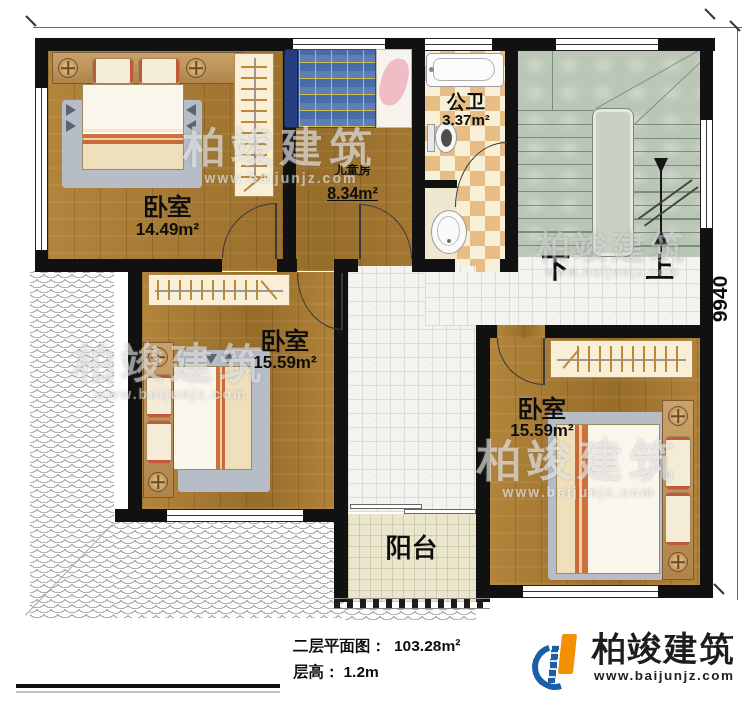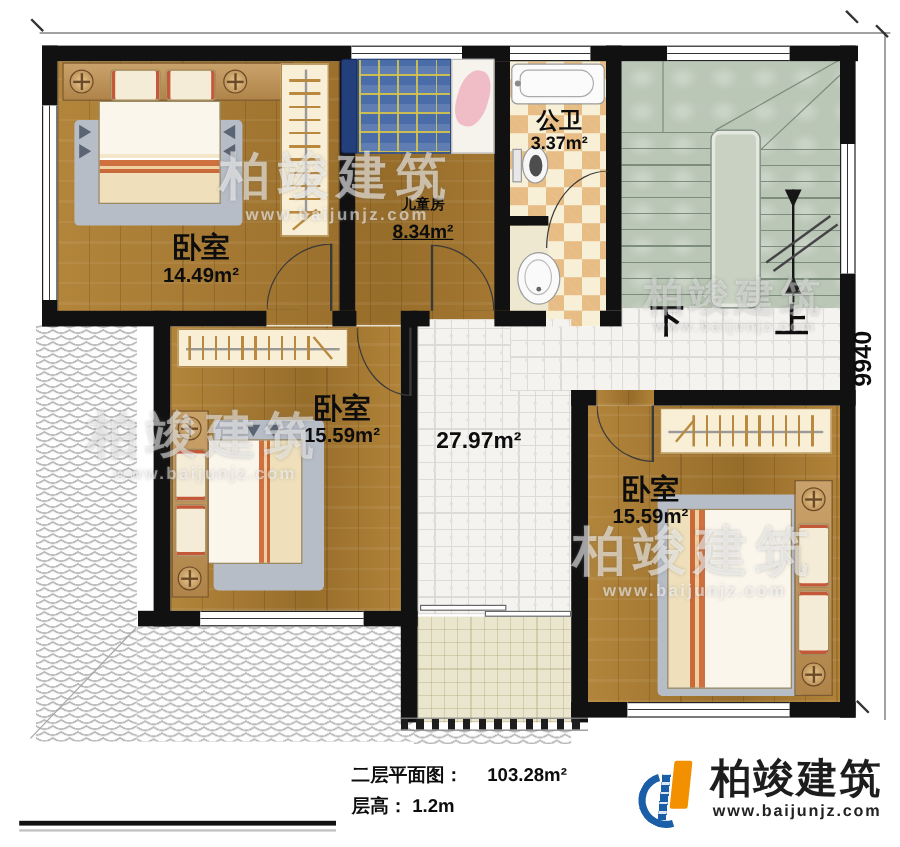--- a/index.html
+++ b/index.html
@@ -224,23 +224,23 @@
   <div class="abs leaf" style="left:543px;top:338px;height:47px;"></div>
 
   <div class="abs rlabel" style="left:110px;top:194px;width:115px;font-size:24px;">卧室</div>
   <div class="abs rlabel" style="left:110px;top:221px;width:115px;font-size:17px;">14.49m²</div>
   <div class="abs rlabel" style="left:305px;top:164px;width:95px;font-size:12px;">儿童房</div>
   <div class="abs rlabel" style="left:305px;top:186px;width:95px;font-size:16px;text-decoration:underline;">8.34m²</div>
   <div class="abs rlabel" style="left:434px;top:92px;width:64px;font-size:19px;">公卫</div>
   <div class="abs rlabel" style="left:431px;top:112px;width:70px;font-size:15px;">3.37m²</div>
   <div class="abs rlabel" style="left:243px;top:328px;width:84px;font-size:24px;">卧室</div>
   <div class="abs rlabel" style="left:235px;top:354px;width:100px;font-size:17px;">15.59m²</div>
-  <div class="abs rlabel" style="left:343px;top:358px;width:112px;font-size:19px;">27.97m²</div>
   <div class="abs rlabel" style="left:500px;top:396px;width:84px;font-size:24px;">卧室</div>
   <div class="abs rlabel" style="left:492px;top:422px;width:100px;font-size:17px;">15.59m²</div>
+  <div class="abs rlabel" style="left:366px;top:534px;width:92px;font-size:26px;">阳台</div>
   <div class="abs rlabel" style="left:536px;top:253px;width:40px;font-size:28px;">下</div>
   <div class="abs rlabel" style="left:640px;top:253px;width:40px;font-size:28px;">上</div>
 
   <div class="abs wm" style="left:150px;top:126px;width:262px;">
     <div class="wmn" style="font-size:42px;">柏竣建筑</div>
     <div class="wmu">www.baijunjz.com</div>
   </div>
   <div class="abs wm" style="left:40px;top:342px;width:262px;color:rgba(255,255,255,0.5);">
     <div class="wmn" style="font-size:42px;">柏竣建筑</div>
     <div class="wmu">www.baijunjz.com</div>
@@ -259,21 +259,21 @@
   <div class="abs dimtick" style="left:24px;top:20px;"></div>
   <div class="abs dimtick" style="left:703px;top:13px;"></div>
   <div class="abs dimtick" style="left:728px;top:25px;"></div>
   <div class="abs dimtick" style="left:712px;top:588px;"></div>
   <div class="abs" style="left:688px;top:287px;width:64px;text-align:center;font-size:21px;font-weight:600;transform:rotate(-90deg);">9940</div>
 
   <div class="abs" style="left:16px;top:684px;width:264px;height:4px;background:#111;"></div>
   <div class="abs" style="left:16px;top:691px;width:264px;height:2px;background:#c2c2c2;"></div>
 
   <div class="abs" style="left:293px;top:636px;white-space:nowrap;font-size:15.5px;font-weight:600;">
-    <span>二层平面图：</span><span style="margin-left:20px;">103.28m²</span>
+    <span>二层平面图：</span><span style="margin-left:8px;">103.28m²</span>
   </div>
   <div class="abs" style="left:293px;top:662px;white-space:nowrap;font-size:15.5px;font-weight:600;">
     <span>层高：</span><span style="margin-left:4px;">1.2m</span>
   </div>
 
   <div class="abs" style="left:508px;top:626px;width:238px;height:76px;">
     <div class="abs" style="left:28px;top:6px;width:50px;height:62px;">
       <div class="abs" style="left:-4px;top:12px;width:46px;height:46px;border:6px solid transparent;border-left-color:#1b5ea8;border-bottom-color:#1b5ea8;border-radius:50%;transform:rotate(28deg);"></div>
       <div class="abs" style="left:24px;top:2px;width:15px;height:40px;background:#f29000;transform:skewX(-6deg);border-radius:2px;"></div>
       <div class="abs" style="left:10px;top:10px;width:15px;height:44px;background:#1b5ea8;transform:skewX(-6deg);background-image:repeating-linear-gradient(0deg, rgba(255,255,255,0.85) 0 2px, transparent 2px 8px);background-clip:content-box;padding:3px 4px;"></div>

